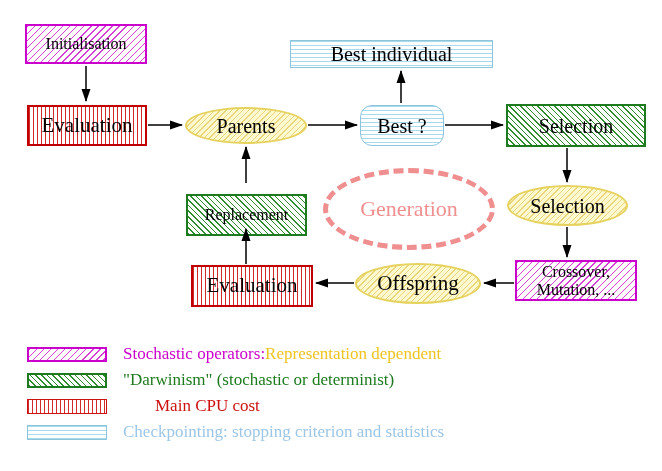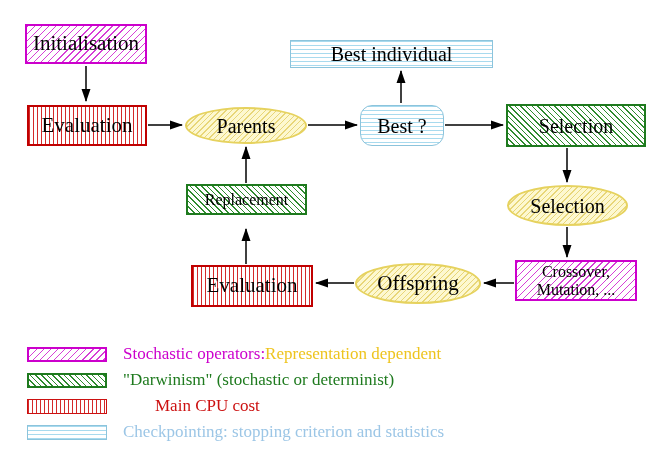--- a/index.html
+++ b/index.html
@@ -39,21 +39,21 @@
           flex:0 0 80px;}
   .legend-text{margin-left:16px;font-size:17px;white-space:nowrap;}
   .legend-sub{font-size:17px;white-space:nowrap;}
 </style>
 </head>
 <body>
 
 <div class="stage">
 
   <div class="node hatch-magenta" style="left:25px;top:24px;width:122px;height:40px;">
-    <span class="lbl" style="font-size:21px;">Initialisation</span>
+    <span class="lbl" style="font-size:16px;">Initialisation</span>
   </div>
 
   <div class="node hatch-red" style="left:27px;top:105px;width:120px;height:41px;">
     <span class="lbl" style="font-size:21px;">Evaluation</span>
   </div>
 
   <div class="node ellipse hatch-yellow" style="left:185px;top:107px;width:122px;height:37px;">
     <span class="lbl">Parents</span>
   </div>
 
@@ -79,24 +79,27 @@
   </div>
 
   <div class="node ellipse hatch-yellow" style="left:355px;top:263px;width:126px;height:41px;">
     <span class="lbl" style="font-size:21px;">Offspring</span>
   </div>
 
   <div class="node hatch-red" style="left:191px;top:265px;width:122px;height:42px;">
     <span class="lbl" style="font-size:21px;">Evaluation</span>
   </div>
 
-  <div class="node hatch-green" style="left:186px;top:184px;width:121px;height:31px;text-align:center;">
+  <div class="node hatch-green" style="left:186px;top:194px;width:121px;height:42px;text-align:center;">
     <span class="lbl" style="font-size:16px;">Replacement</span>
   </div>
 
+  <div class="node generation" style="left:323px;top:168px;width:172px;height:82px;">
+    <span class="lbl" style="font-size:22px;">Generation</span>
+  </div>
 
   <svg class="arrows" viewBox="0 0 662 471">
     <defs>
       <marker id="ah" markerWidth="13" markerHeight="10" refX="12" refY="5" orient="auto" markerUnits="userSpaceOnUse">
         <polygon points="0,0.5 13,5 0,9.5" fill="#000"></polygon>
       </marker>
     </defs>
     <g stroke="#000" stroke-width="1.5">
       <line x1="86" y1="66" x2="86" y2="101" marker-end="url(#ah)"></line>
       <line x1="148" y1="125" x2="182" y2="125" marker-end="url(#ah)"></line>

